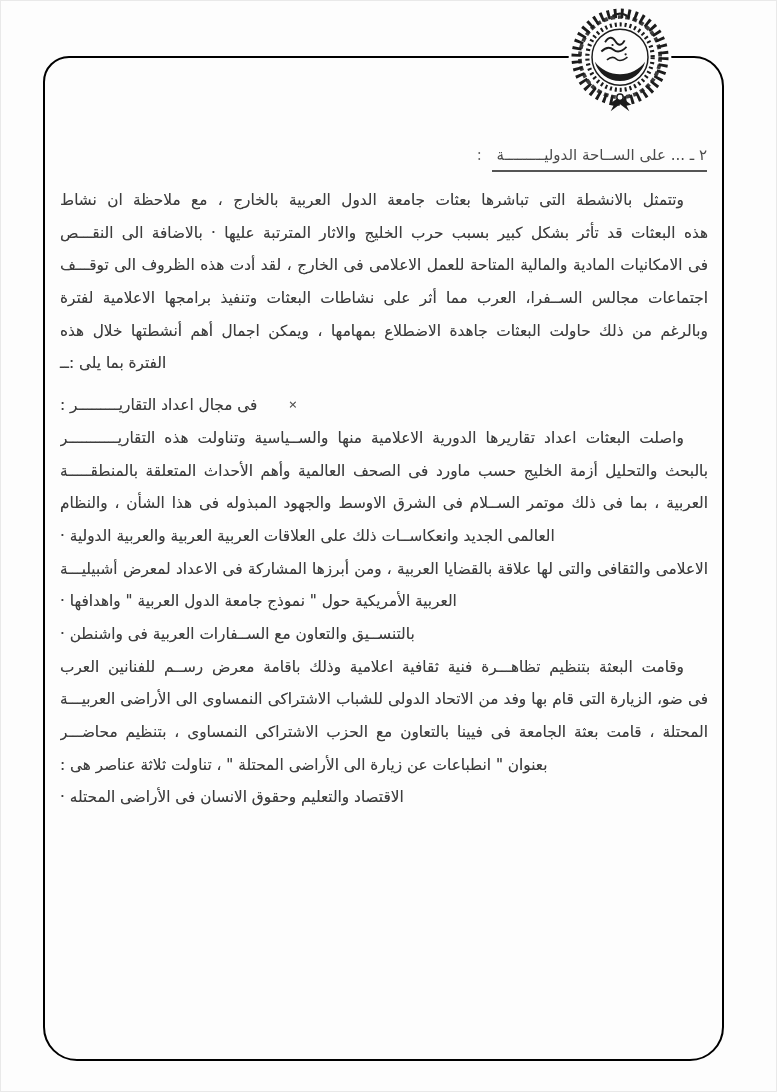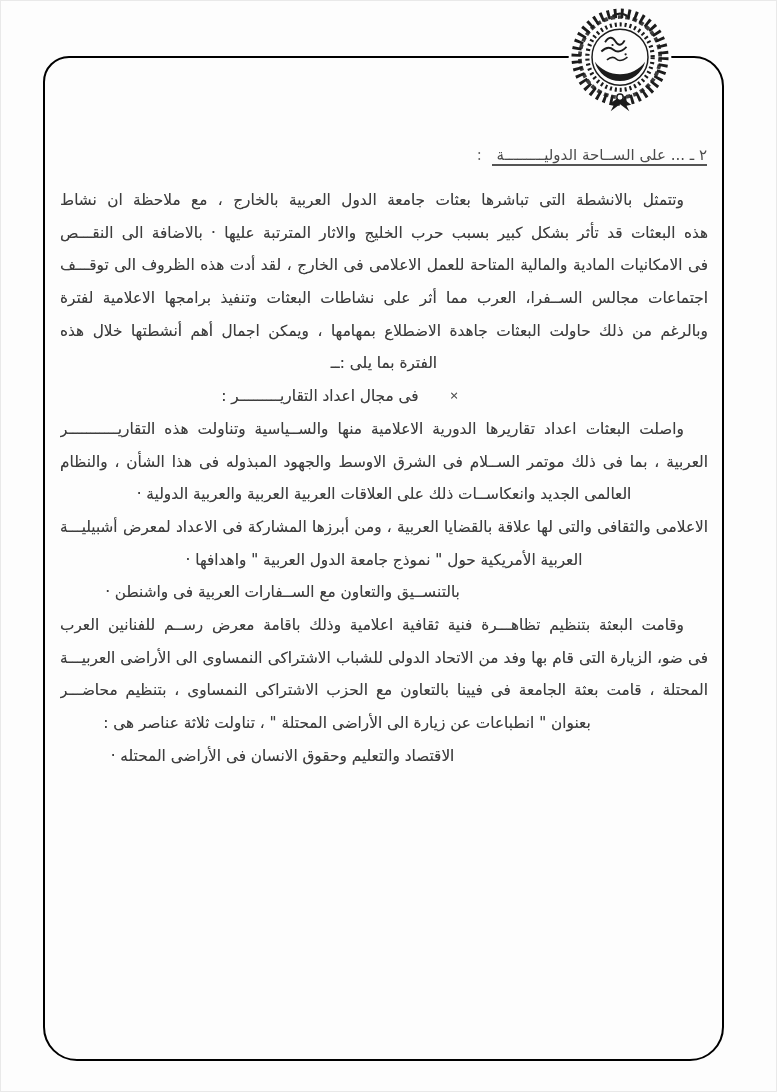--- a/index.html
+++ b/index.html
@@ -17,35 +17,35 @@
     background:transparent;
   }
   
   .emblem{position:absolute;left:564px;top:2px;width:112px;height:114px;}
   
   .hdr{
     position:absolute;top:146px;right:70px;
     direction:rtl;font-size:15px;color:#4a4a4a;letter-spacing:.2px;
     white-space:nowrap;
   }
-  .hdr .u{border-bottom:2px solid #555;text-align:right;}
+  .hdr .u{border-bottom:2px solid #555;padding-bottom:6px;text-align:right;}
   .hdr .colon{margin-right:10px;color:#6a6a6a;}
   
   .textblock{
     position:absolute;top:184px;left:60px;width:648px;
     direction:rtl;color:#3d3d3d;font-size:15.3px;
     text-shadow:0 0 .5px rgba(70,70,70,.55);
   }
   .ln{height:32.7px;line-height:32.7px;white-space:nowrap;text-align:right;}
   .just{white-space:normal;text-align:justify;text-align-last:justify;overflow:hidden;}
-  .end{text-align:center;}
+  .end{text-align:left;}
   .ind1{padding-right:24px;}
   .ind2{padding-right:74px;}
   .ind3{padding-right:203px;}
-  .bullet{padding-right:88px;}
+  .bullet{padding-right:88px;margin-top:9px;}
   .bullet .bx{
     display:inline-block;font-size:11px;color:#555;
     margin-left:26px;transform:translateY(-2px);
   }
   svg .ink{stroke:#1c1c1c;fill:none;}
 </style>
 </head>
 <body>
 
 <div class="frame"></div>
@@ -93,20 +93,21 @@
   <div class="ln just">اجتماعات مجالس الســفرا، العرب مما أثر على نشاطات البعثات وتنفيذ برامجها الاعلامية لفترة طويلـــة</div>
   <div class="ln just">وبالرغم من ذلك حاولت البعثات جاهدة الاضطلاع بمهامها ، ويمكن اجمال أهم أنشطتها خلال هذه</div>
   <div class="ln end">الفترة بما يلى :ــ</div>
 
   <div class="ln end bullet">
     <span class="bx">×</span>
     <span>فى مجال اعداد التقاريـــــــــر :</span>
   </div>
 
   <div class="ln just ind1">واصلت البعثات اعداد تقاريرها الدورية الاعلامية منها والســياسية وتناولت هذه التقاريـــــــــــر</div>
+  <div class="ln just">بالبحث والتحليل أزمة الخليج حسب ماورد فى الصحف العالمية وأهم الأحداث المتعلقة بالمنطقـــــة</div>
   <div class="ln just">العربية ، بما فى ذلك موتمر الســلام فى الشرق الاوسط والجهود المبذوله فى هذا الشأن ، والنظام</div>
   <div class="ln end">العالمى الجديد وانعكاســات ذلك على العلاقات العربية العربية والعربية الدولية ·</div>
 
 
   <div class="ln just">الاعلامى والثقافى والتى لها علاقة بالقضايا العربية ، ومن أبرزها المشاركة فى الاعداد لمعرض أشبيليـــة</div>
   <div class="ln end">العربية الأمريكية حول " نموذج جامعة الدول العربية " واهدافها ·</div>
   <div class="ln end ind3">بالتنســيق والتعاون مع الســفارات العربية فى واشنطن ·</div>
   <div class="ln just ind1">وقامت البعثة بتنظيم تظاهـــرة فنية ثقافية اعلامية وذلك باقامة معرض رســم للفنانين العرب</div>
   <div class="ln just">فى ضو، الزيارة التى قام بها وفد من الاتحاد الدولى للشباب الاشتراكى النمساوى الى الأراضى العربيـــة</div>
   <div class="ln just">المحتلة ، قامت بعثة الجامعة فى فيينا بالتعاون مع الحزب الاشتراكى النمساوى ، بتنظيم محاضـــر</div>

